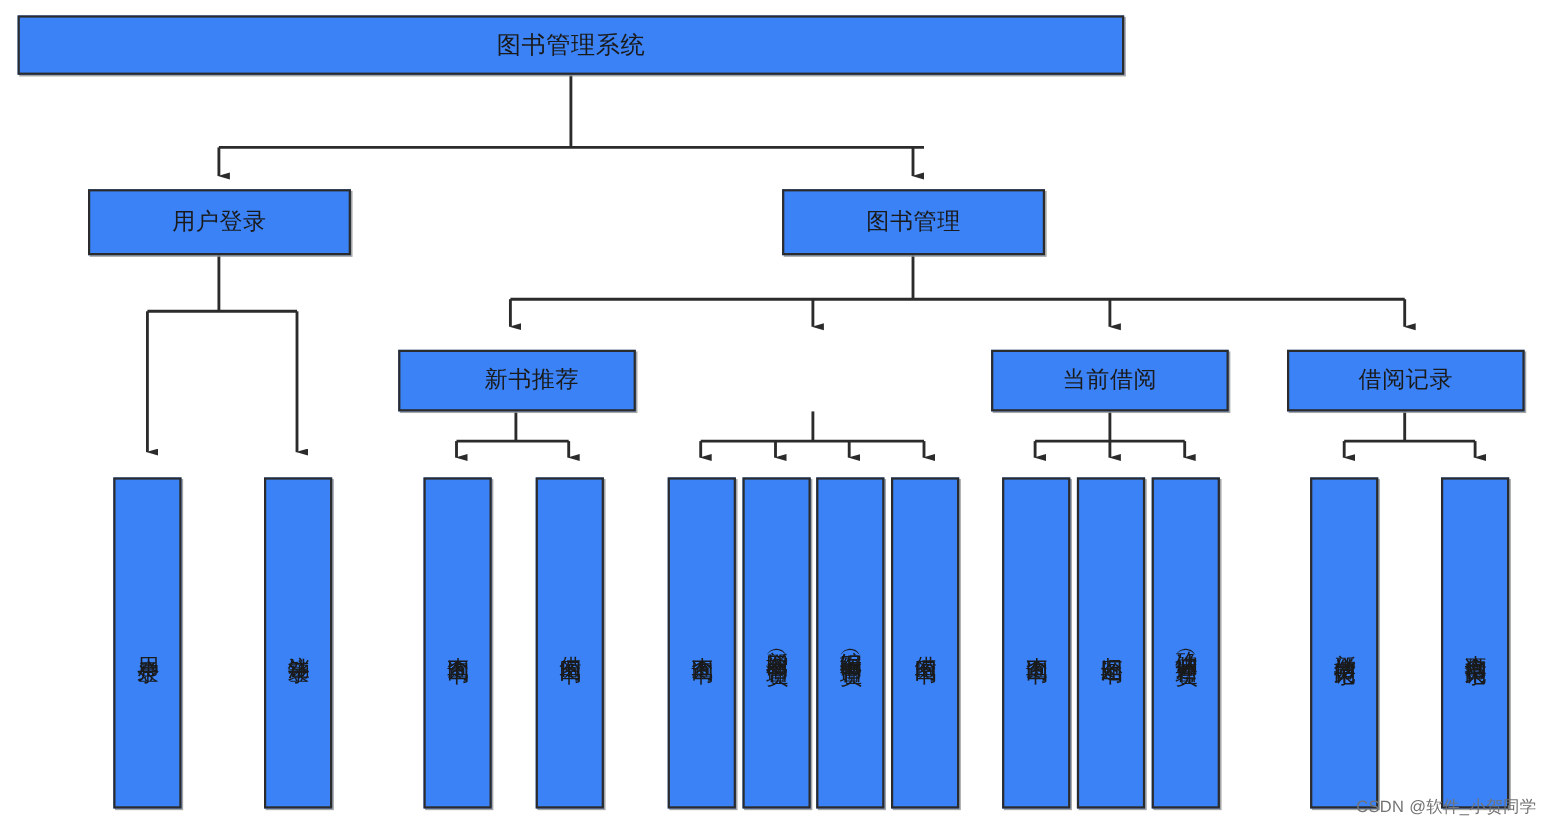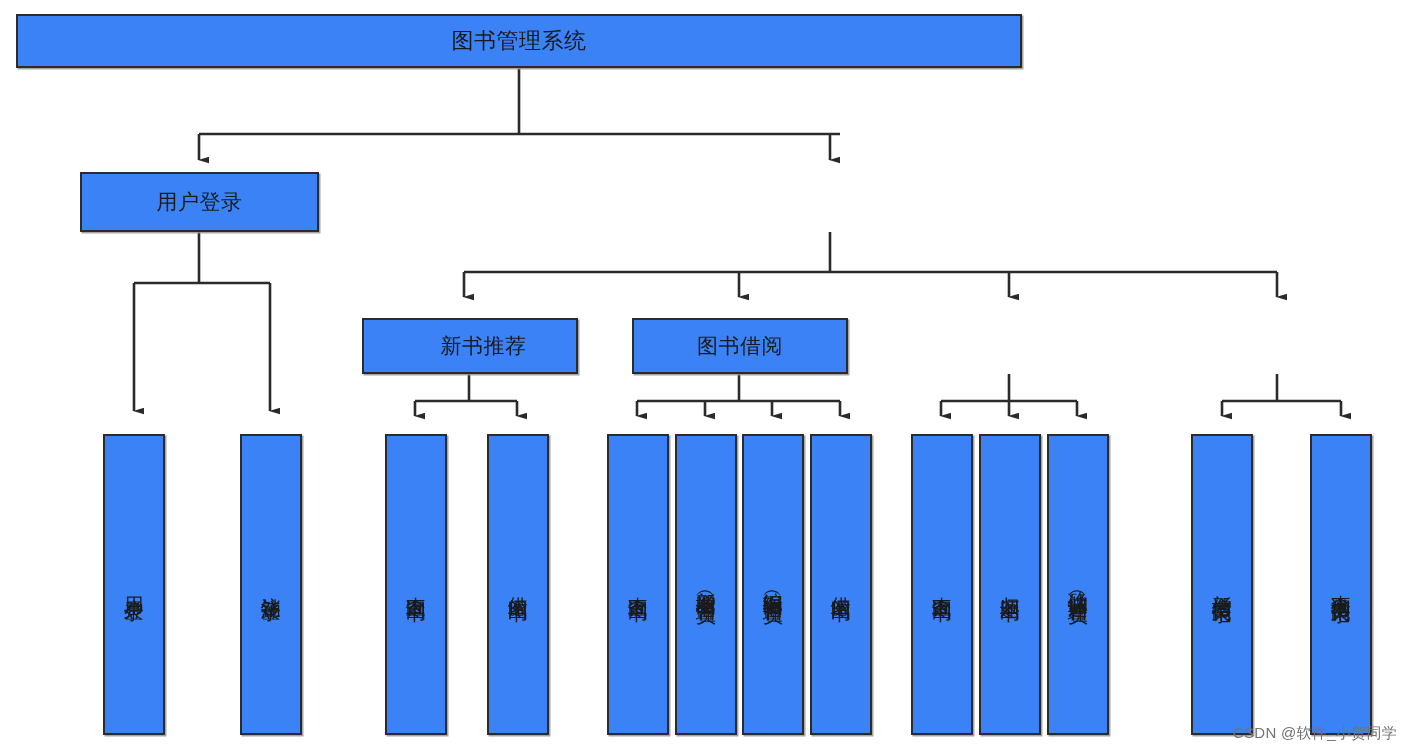--- a/index.html
+++ b/index.html
@@ -135,30 +135,36 @@
   </svg>
 
   <div class="node h root" style="left:16px; top:14px; width:1006px; height:54px;">
     <span class="lbl">图书管理系统</span>
   </div>
 
   <div class="node h" style="left:80px; top:172px; width:239px; height:60px;">
     <span class="lbl">用户登录</span>
   </div>
 
+  <div class="node h" style="left:711px; top:172px; width:239px; height:60px;">
+    <span class="lbl">图书管理</span>
+  </div>
 
   <div class="node h" style="left:362px; top:318px; width:216px; height:56px;padding-left:27px;">
     <span class="lbl">新书推荐</span>
   </div>
 
-  <div class="node h" style="left:632px; top:318px; width:216px; height:56px;">
-    <span class="lbl">图书借阅</span>
-  </div>
-
-
+
+  <div class="node h" style="left:901px; top:318px; width:216px; height:56px;">
+    <span class="lbl">当前借阅</span>
+  </div>
+
+  <div class="node h" style="left:1170px; top:318px; width:216px; height:56px;">
+    <span class="lbl">借阅记录</span>
+  </div>
 
   <div class="node v" style="left:103px; top:434px; width:62px; height:301px;">
     <span class="lbl">用户登录</span>
   </div>
 
   <div class="node v" style="left:240px; top:434px; width:62px; height:301px;">
     <span class="lbl">注销登录</span>
   </div>
 
   <div class="node v" style="left:385px; top:434px; width:62px; height:301px;">

